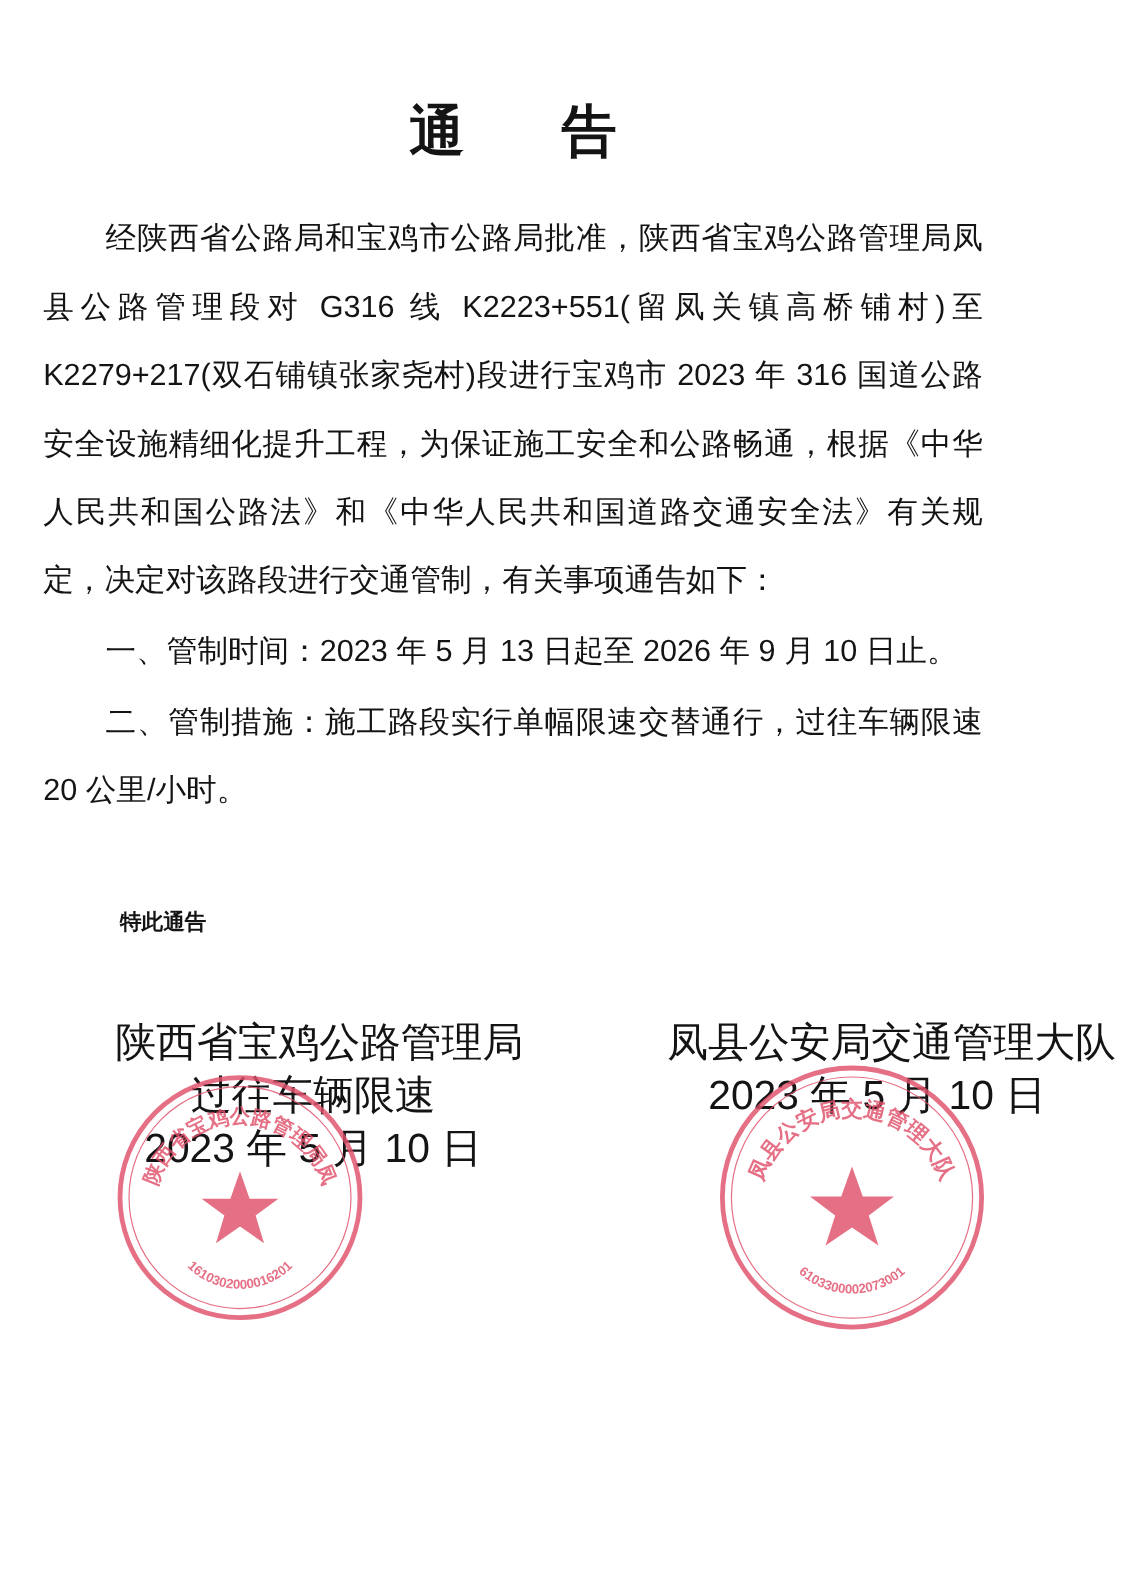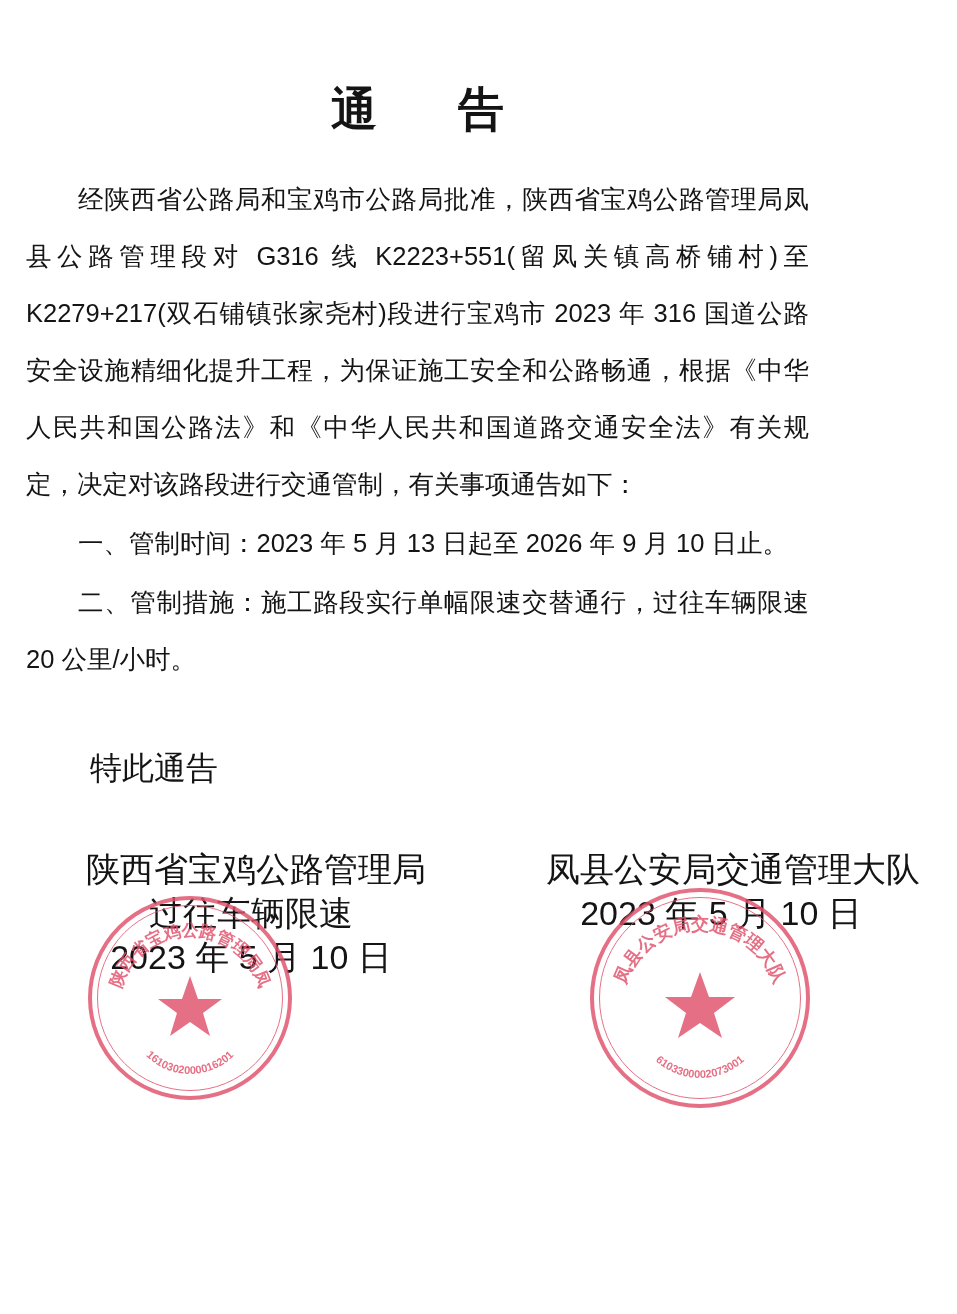--- a/index.html
+++ b/index.html
@@ -11,21 +11,21 @@
     width: 957px;
     height: 1314px;
     position: relative;
     font-family: "Liberation Serif", "DejaVu Serif", serif;
     color: #141414;
     overflow: hidden;
   }
 
   #doc {
     position: absolute;
-    left: 0; top: 0;
+    left: 10px; top: 0;
     width: 835px;
     height: 1314px;
     padding: 0;
     box-sizing: border-box;
   }
 
   .title {
     text-align: center;
     font-size: 46px;
     font-weight: bold;
@@ -57,22 +57,23 @@
   .para.item {
     margin-top: 2px;
   }
 
   .item-head {
     font-weight: normal;
   }
 
   .closing {
     margin: 52px 0 0 64px;
-    font-size: 32px;
-    font-family: "Liberation Sans", "DejaVu Sans", sans-serif;
+    font-size: 18px;
+    font-family: "Liberation Sans", "DejaVu Sans", sans-serif;
+    font-weight: bold;
   }
 
   .signatures {
     position: relative;
     margin-top: 44px;
     height: 230px;
   }
 
   .sig {
     position: absolute;

